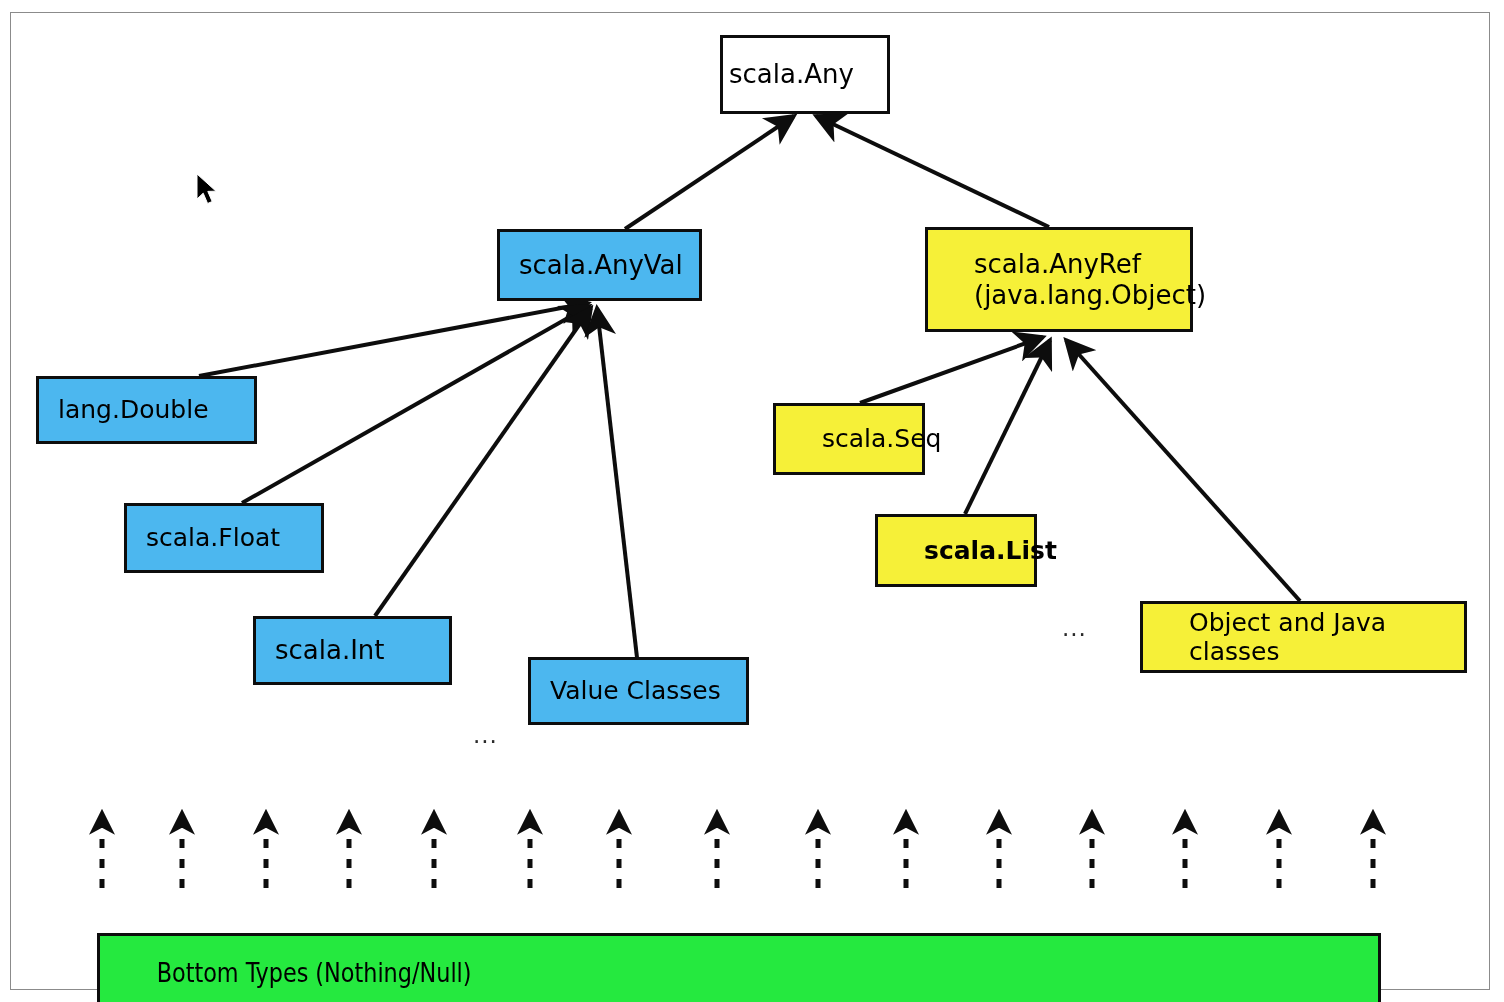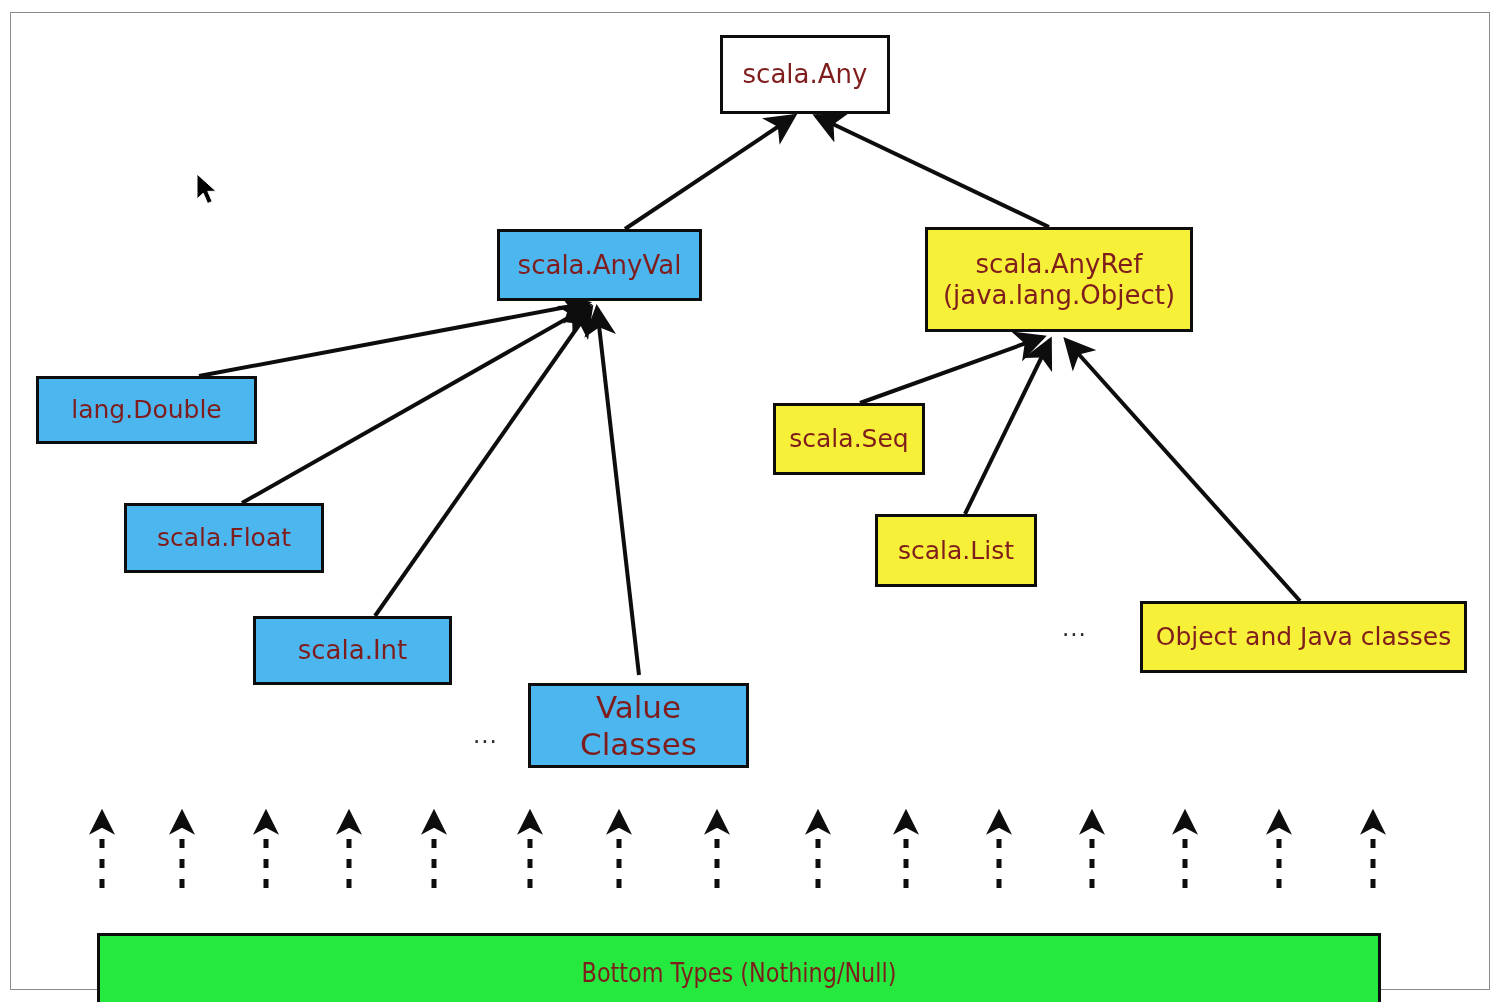--- a/index.html
+++ b/index.html
@@ -44,29 +44,28 @@
     height: 1002px;
     pointer-events: none;
   }
   .node {
     position: absolute;
     box-sizing: border-box;
     border: 3px solid #0d0d0d;
     display: flex;
     align-items: center;
     justify-content: center;
-    text-align: center;
-    color: #7f1d1d;
+    color: #000000;
     font-family: "DejaVu Sans", sans-serif;
     line-height: 1.18;
     white-space: pre-line;
   }
   .node.white  { background: #ffffff; }
-  .node.blue   { background: #4cb7ef; }
-  .node.yellow { background: #f6f038; }
+  .node.blue   { background: #4cb7ef; padding-left: 13px; }
+  .node.yellow { background: #f6f038; padding-left: 40px; }
   .node.green  { background: #25e93f; margin-top: 48px; }
 
   .node-label {
     display: block;
     width: 100%;
     padding: 0 6px;
     box-sizing: border-box;
   }
 
   .ellipsis {
@@ -136,23 +135,23 @@
     </svg>
 
     <div id="nodes-layer">
         <div class="node white" style="left: 720px; top: 35px; width: 170px; height: 79px; font-size: 26px;"><span class="node-label">scala.Any</span></div>
         <div class="node blue" style="left: 497px; top: 229px; width: 205px; height: 72px; font-size: 26px;"><span class="node-label">scala.AnyVal</span></div>
         <div class="node yellow" style="left: 925px; top: 227px; width: 268px; height: 105px; font-size: 26px;"><span class="node-label">scala.AnyRef
 (java.lang.Object)</span></div>
         <div class="node blue" style="left: 36px; top: 376px; width: 221px; height: 68px; font-size: 25px;"><span class="node-label">lang.Double</span></div>
         <div class="node blue" style="left: 124px; top: 503px; width: 200px; height: 70px; font-size: 25px;"><span class="node-label">scala.Float</span></div>
         <div class="node blue" style="left: 253px; top: 616px; width: 199px; height: 69px; font-size: 26px;"><span class="node-label">scala.Int</span></div>
-        <div class="node blue" style="left: 528px; top: 683px; width: 221px; height: 85px; font-size: 31px;"><span class="node-label">Value Classes</span></div>
+        <div class="node blue" style="left: 528px; top: 657px; width: 221px; height: 68px; font-size: 25px;"><span class="node-label">Value Classes</span></div>
         <div class="node yellow" style="left: 773px; top: 403px; width: 152px; height: 72px; font-size: 25px;"><span class="node-label">scala.Seq</span></div>
-        <div class="node yellow" style="left: 875px; top: 514px; width: 162px; height: 73px; font-size: 25px;"><span class="node-label">scala.List</span></div>
+        <div class="node yellow" style="left: 875px; top: 514px; width: 162px; height: 73px; font-size: 25px; font-weight: bold;"><span class="node-label">scala.List</span></div>
         <div class="node yellow" style="left: 1140px; top: 601px; width: 327px; height: 72px; font-size: 25px;"><span class="node-label">Object and Java classes</span></div>
         <div class="node green" style="left: 97px; top: 885px; width: 1284px; height: 80px; font-size: 27px;"><span class="node-label">Bottom Types (Nothing/Null)</span></div>
       </div>
     <div id="ellipsis-layer">
         <div class="ellipsis" style="left: 473px; top: 724px;">...</div>
         <div class="ellipsis" style="left: 1062px; top: 617px;">...</div>
       </div>
 
     <svg id="cursor" width="26" height="38" viewBox="0 0 26 38" xmlns="http://www.w3.org/2000/svg" style="left: 196px; top: 173px;">
       <path d="M 1 1 L 1 26 L 7.2 20.2 L 11.6 30.5 L 16.2 28.5 L 11.8 18.4 L 20 18.2 Z" fill="#000000" stroke="#ffffff" stroke-width="1"></path>

